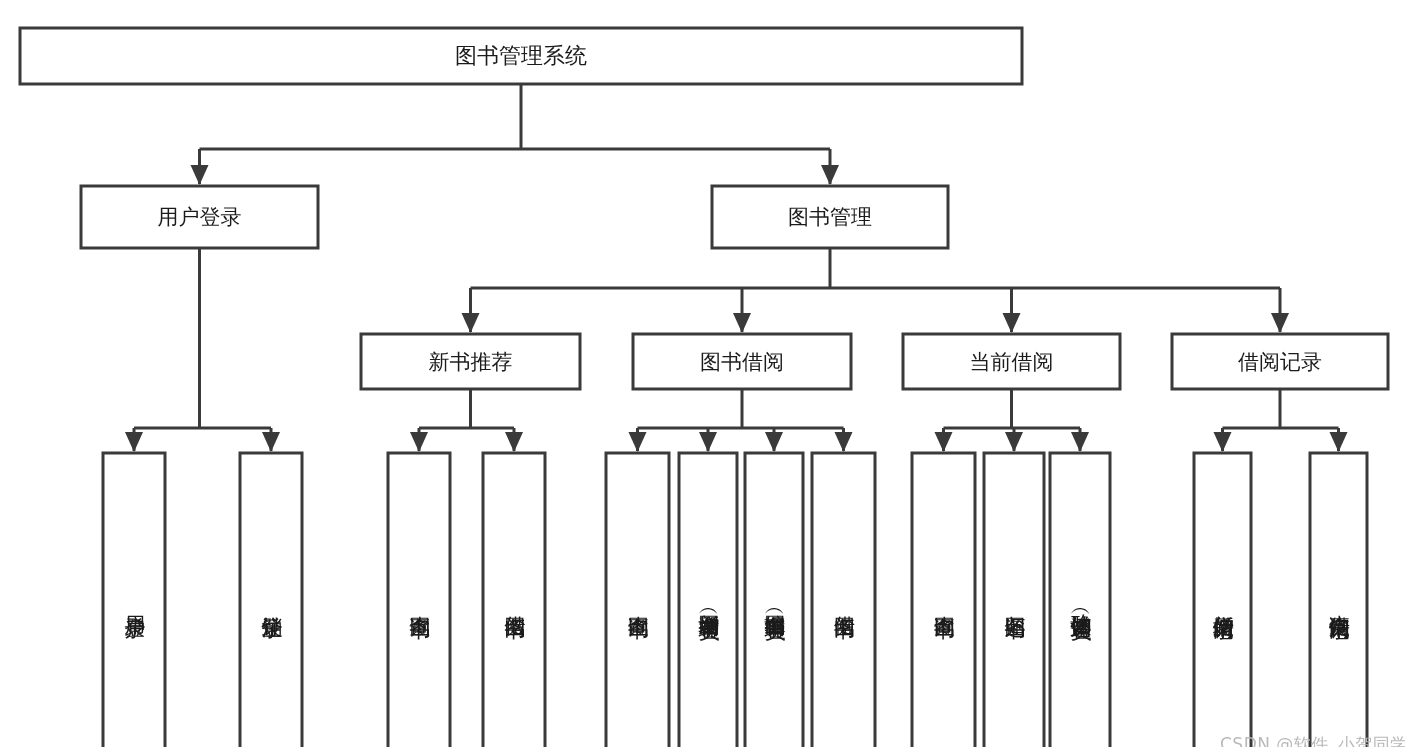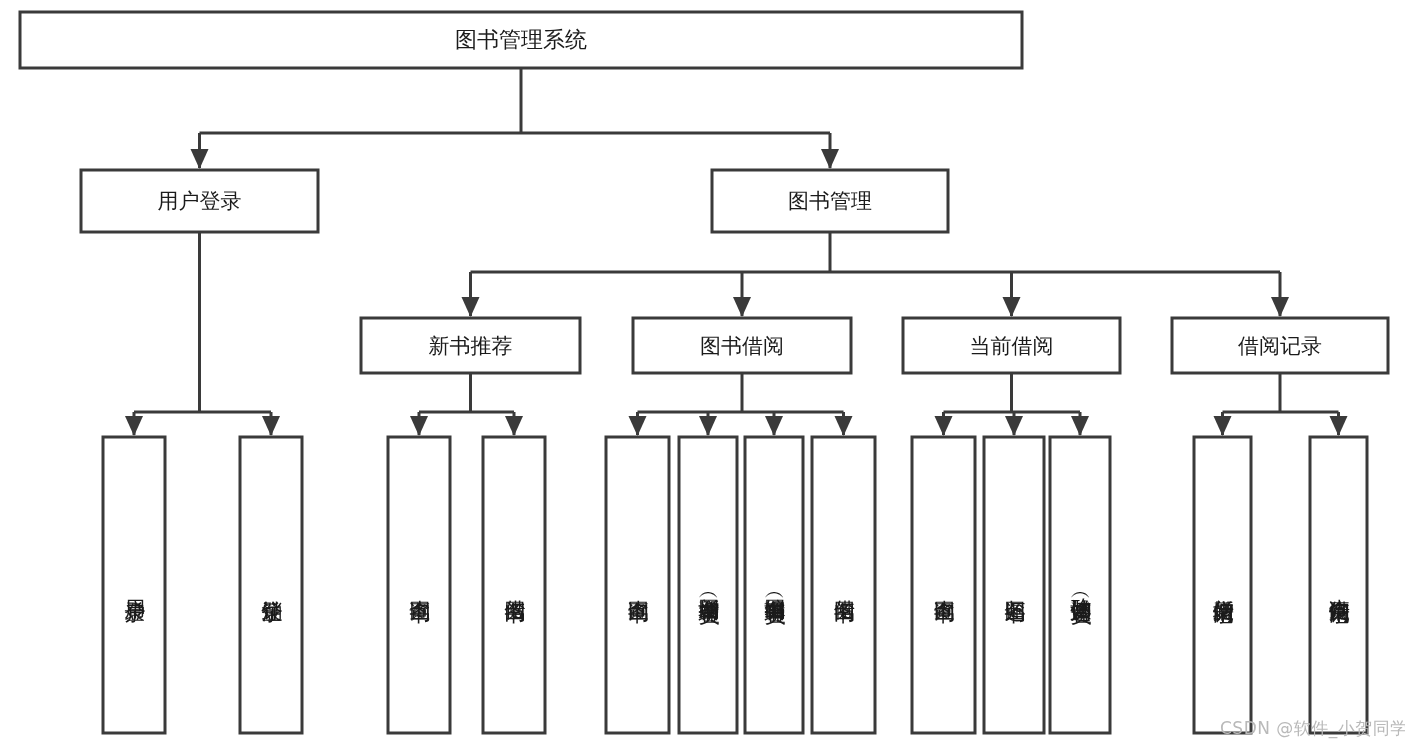--- a/index.html
+++ b/index.html
@@ -12,20 +12,21 @@
     height: 747px;
     font-family: "DejaVu Sans", "Liberation Sans", sans-serif;
     overflow: hidden;
     position: relative;
   }
   #diagram-root {
     position: relative;
     width: 1405px;
     height: 555px;
     background: #ffffff;
+    margin-top: 16px;
   }
   svg#tree-svg {
     position: absolute;
     left: 0;
     top: 0;
     width: 1405px;
     height: 747px;
     display: block;
   }
   .node-box {

